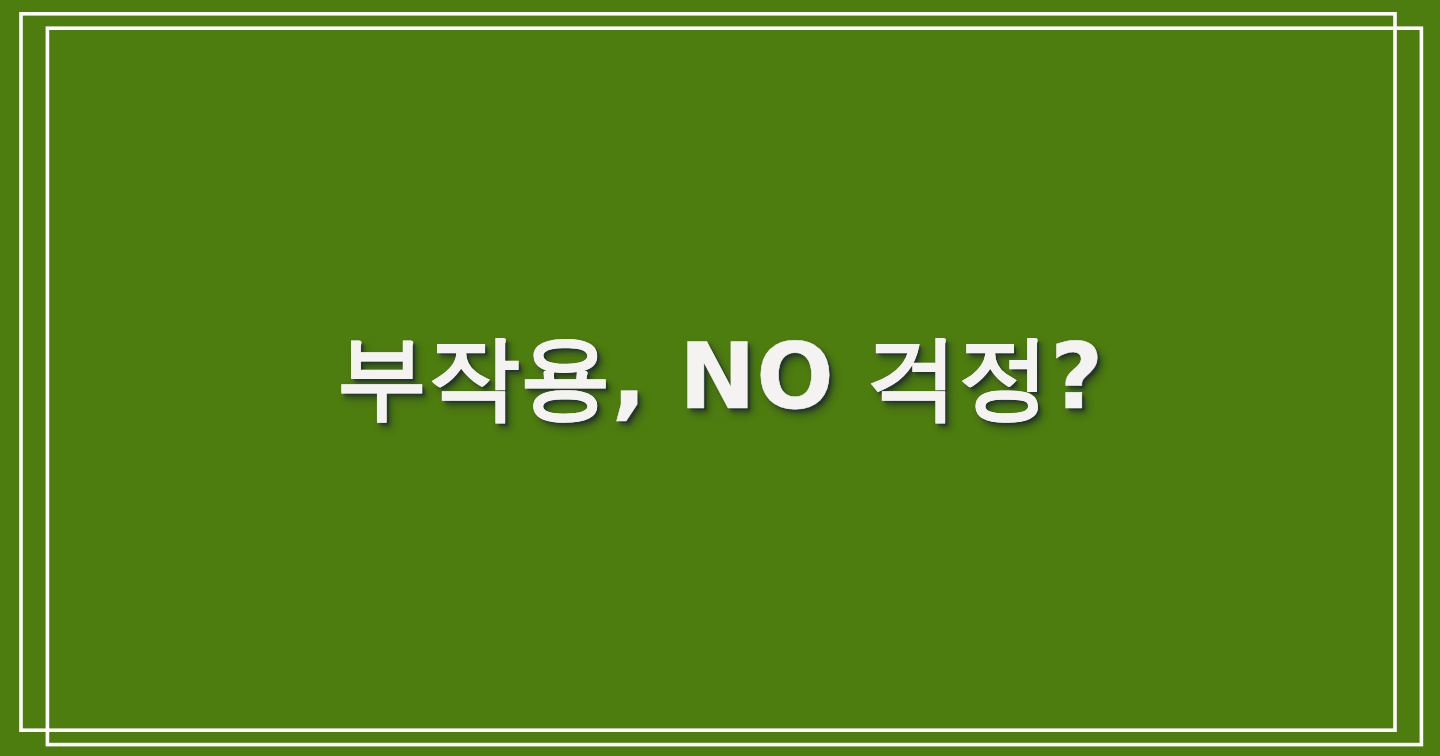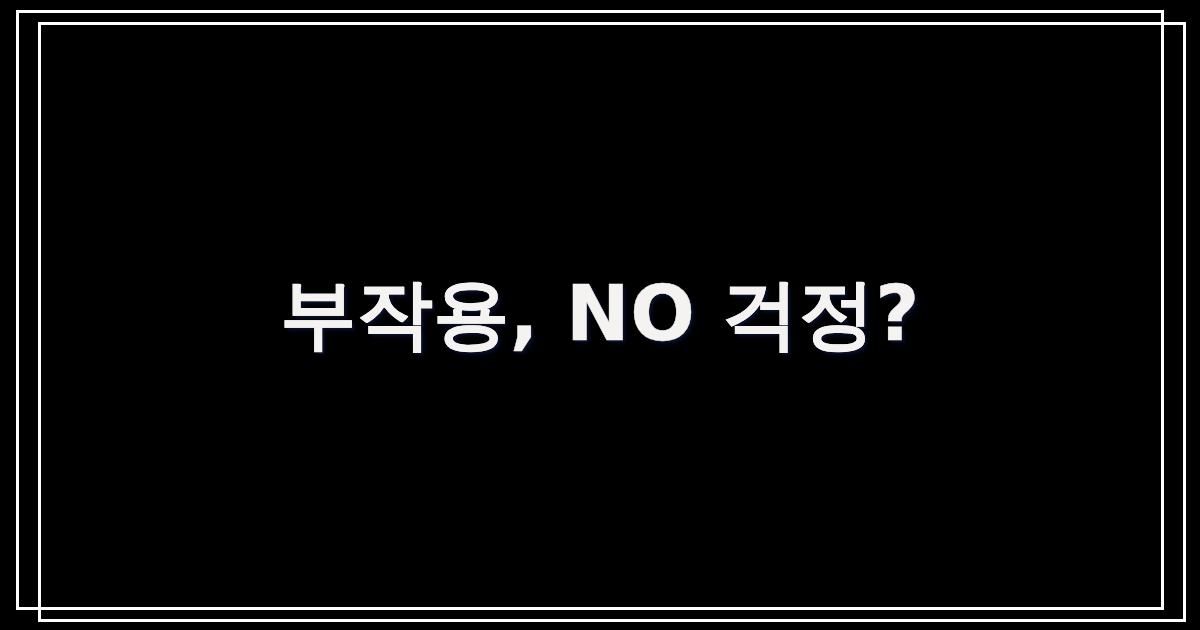--- a/index.html
+++ b/index.html
@@ -7,21 +7,21 @@
     margin: 0;
     padding: 0;
     background: #ffffff;
   }
 
   #canvas {
     position: relative;
     width: 1200px;
     height: 630px;
     overflow: hidden;
-    background: #000000;
+    background: #4d7c0f;
     font-family: "Liberation Sans", "DejaVu Sans", sans-serif;
   }
 
   
   .frame {
     position: absolute;
     border-style: solid;
     border-color: #ffffff;
     border-width: 3px;
     box-sizing: border-box;

